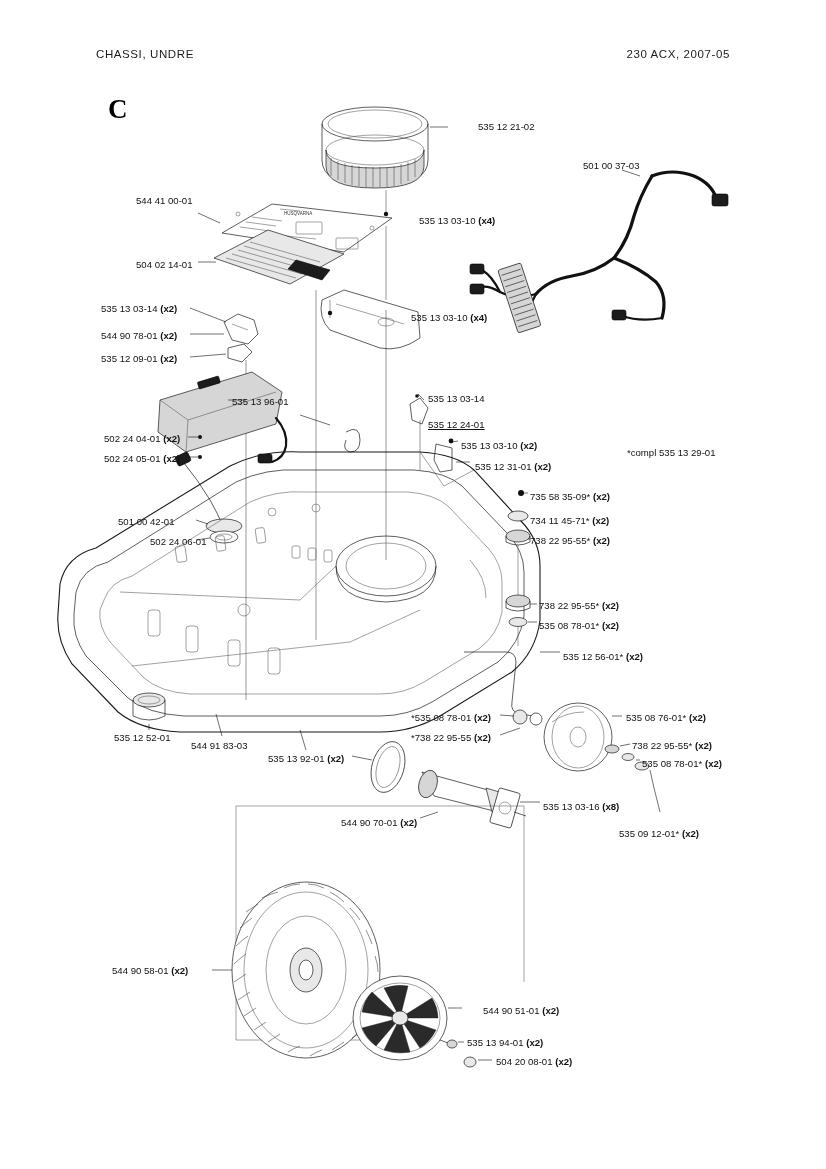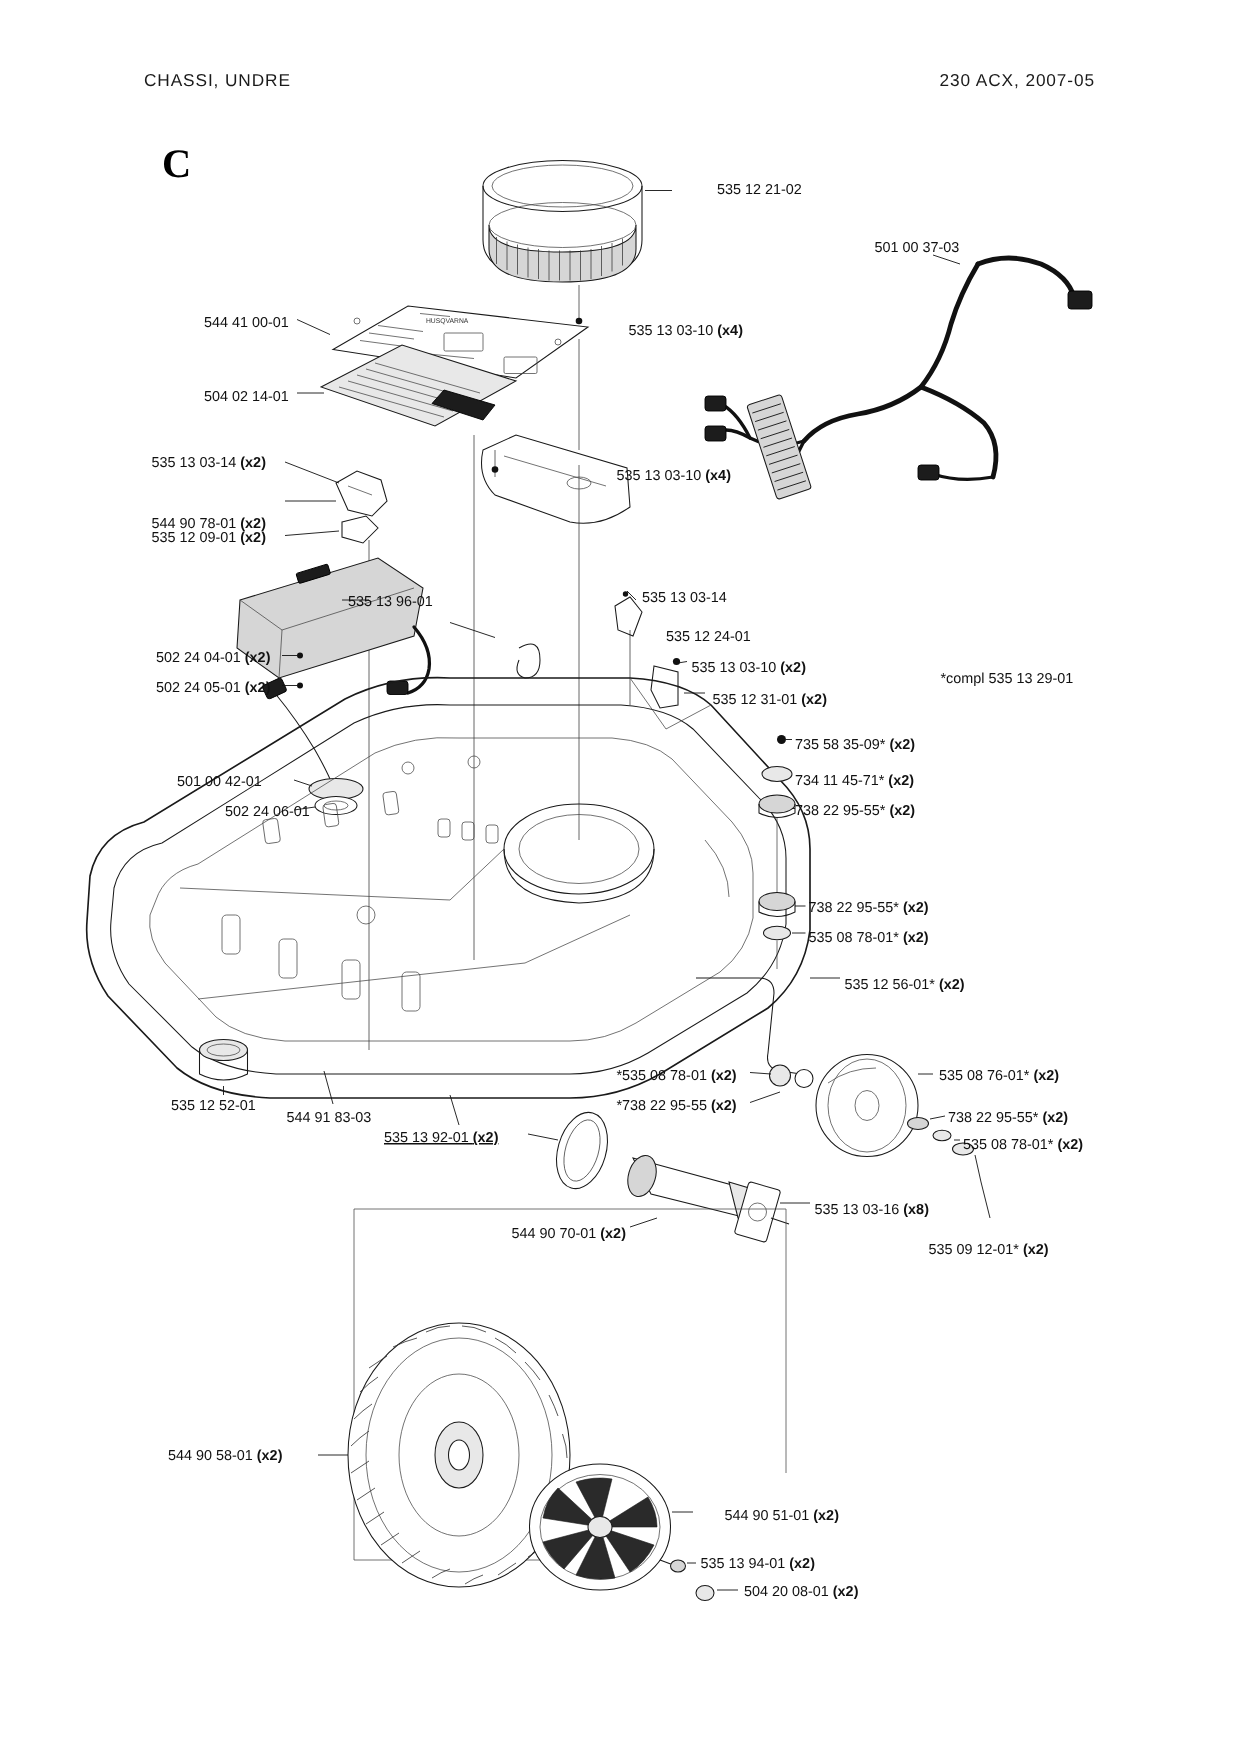--- a/index.html
+++ b/index.html
@@ -393,49 +393,49 @@
       <ellipse class="grey" cx="470" cy="1062" rx="6" ry="5"></ellipse>
       <line class="lead" x1="458" y1="1042" x2="464" y2="1042"></line>
       <line class="lead" x1="478" y1="1060" x2="492" y2="1060"></line>
       <line class="lead" x1="212" y1="970" x2="232" y2="970"></line>
     </g>
   </svg>
 
   <div id="labels-layer">
       <div class="lbl" style="left: 452px; top: 122px; padding-left: 26px;">535 12 21-02</div>
       <div class="lbl" style="left: 583px; top: 161px;">501 00 37-03</div>
-      <div class="lbl" style="left: 136px; top: 211px;">544 41 00-01</div>
+      <div class="lbl" style="left: 136px; top: 196px;">544 41 00-01</div>
       <div class="lbl" style="left: 419px; top: 216px;">535 13 03-10 <b>(x4)</b></div>
       <div class="lbl" style="left: 136px; top: 260px;">504 02 14-01</div>
       <div class="lbl" style="left: 101px; top: 304px;">535 13 03-14 <b>(x2)</b></div>
       <div class="lbl" style="left: 411px; top: 313px;">535 13 03-10 <b>(x4)</b></div>
-      <div class="lbl" style="left: 101px; top: 331px; margin-top: 14px;">544 90 78-01 <b>(x2)</b></div>
+      <div class="lbl" style="left: 101px; top: 331px;">544 90 78-01 <b>(x2)</b></div>
       <div class="lbl" style="left: 101px; top: 354px;">535 12 09-01 <b>(x2)</b></div>
       <div class="lbl" style="left: 232px; top: 397px;">535 13 96-01</div>
       <div class="lbl" style="left: 428px; top: 394px;">535 13 03-14</div>
-      <div class="lbl" style="left: 444px; top: 420px;">535 12 24-01</div>
+      <div class="lbl" style="left: 428px; top: 420px; text-decoration: underline;">535 12 24-01</div>
       <div class="lbl" style="left: 104px; top: 434px;">502 24 04-01 <b>(x2)</b></div>
       <div class="lbl" style="left: 461px; top: 441px;">535 13 03-10 <b>(x2)</b></div>
       <div class="lbl" style="left: 104px; top: 454px;">502 24 05-01 <b>(x2)</b></div>
       <div class="lbl" style="left: 475px; top: 462px;">535 12 31-01 <b>(x2)</b></div>
       <div class="lbl" style="left: 530px; top: 492px;">735 58 35-09* <b>(x2)</b></div>
       <div class="lbl" style="left: 530px; top: 516px;">734 11 45-71* <b>(x2)</b></div>
       <div class="lbl" style="left: 118px; top: 517px;">501 00 42-01</div>
       <div class="lbl" style="left: 530px; top: 536px;">738 22 95-55* <b>(x2)</b></div>
       <div class="lbl" style="left: 118px; top: 537px; padding-left: 32px;">502 24 06-01</div>
       <div class="lbl" style="left: 539px; top: 601px;">738 22 95-55* <b>(x2)</b></div>
       <div class="lbl" style="left: 539px; top: 621px;">535 08 78-01* <b>(x2)</b></div>
       <div class="lbl" style="left: 563px; top: 652px;">535 12 56-01* <b>(x2)</b></div>
       <div class="lbl" style="left: 411px; top: 713px;">*535 08 78-01 <b>(x2)</b></div>
       <div class="lbl" style="left: 626px; top: 713px;">535 08 76-01* <b>(x2)</b></div>
       <div class="lbl" style="left: 114px; top: 733px;">535 12 52-01</div>
       <div class="lbl" style="left: 411px; top: 733px;">*738 22 95-55 <b>(x2)</b></div>
       <div class="lbl" style="left: 632px; top: 741px;">738 22 95-55* <b>(x2)</b></div>
       <div class="lbl" style="left: 191px; top: 741px;">544 91 83-03</div>
-      <div class="lbl" style="left: 256px; top: 754px; text-decoration: underline;">535 13 92-01 <b>(x2)</b></div>
+      <div class="lbl" style="left: 268px; top: 754px;">535 13 92-01 <b>(x2)</b></div>
       <div class="lbl" style="left: 642px; top: 759px;">535 08 78-01* <b>(x2)</b></div>
       <div class="lbl" style="left: 543px; top: 802px;">535 13 03-16 <b>(x8)</b></div>
       <div class="lbl" style="left: 619px; top: 829px;">535 09 12-01* <b>(x2)</b></div>
       <div class="lbl" style="left: 341px; top: 818px;">544 90 70-01 <b>(x2)</b></div>
       <div class="lbl" style="left: 112px; top: 966px;">544 90 58-01 <b>(x2)</b></div>
       <div class="lbl" style="left: 467px; top: 1006px; padding-left: 16px;">544 90 51-01 <b>(x2)</b></div>
       <div class="lbl" style="left: 467px; top: 1038px;">535 13 94-01 <b>(x2)</b></div>
       <div class="lbl" style="left: 496px; top: 1057px;">504 20 08-01 <b>(x2)</b></div>
     </div>
 

